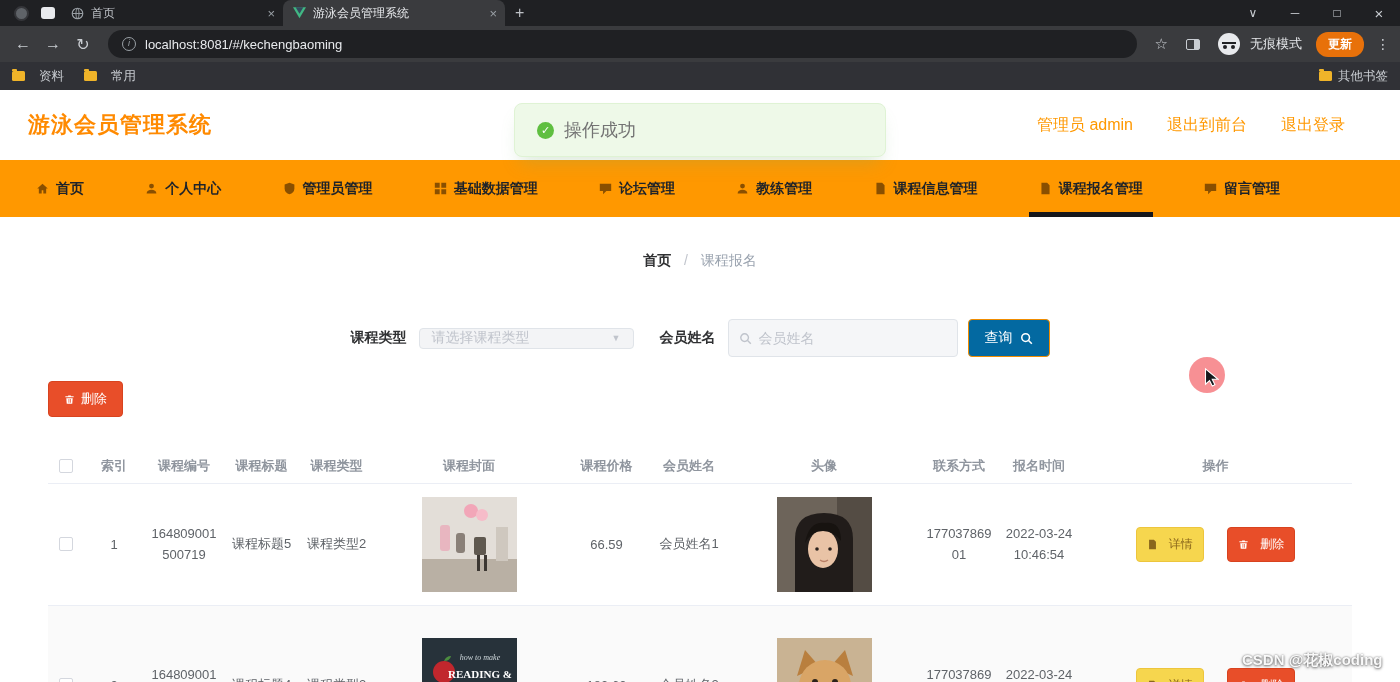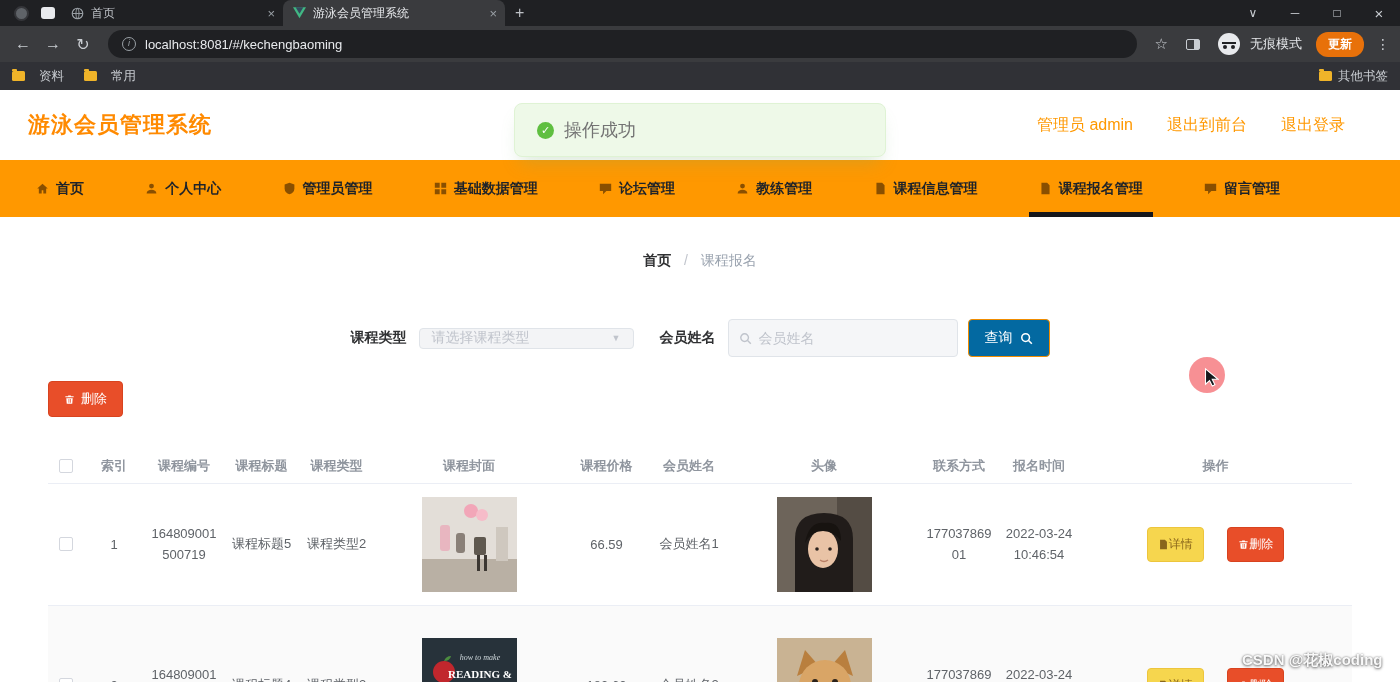--- a/index.html
+++ b/index.html
@@ -82,21 +82,21 @@
 
   .grid { margin:32px 48px 0; width:1304px; border-collapse:collapse; table-layout:fixed; }
   .grid th { height:34px; font-size:13px; font-weight:600; color:#8f959e; border-bottom:1px solid #ebeef5; text-align:center; }
   .grid td { border-bottom:1px solid #ebeef5; text-align:center; vertical-align:middle; font-size:13px; color:#5f6368; padding:6px 6px; word-break:break-all; }
   .grid tr.r1 td { height:122px; background:#fff; }
   .grid tr.r2 td { height:160px; background:#fafafa; }
   .cell-strong { font-size:14px; color:#303133; line-height:21px; }
   .cb { width:14px; height:14px; border:1px solid #d4d7de; border-radius:2px; background:#fff; margin:0 auto; }
   .imgbox { width:95px; height:95px; margin:0 auto; overflow:hidden; display:block; }
   .imgbox svg { display:block; }
-  .btn-mini { display:inline-flex; align-items:center; gap:0; padding:8px 10px; border-radius:4px; font-size:12px; font-family:inherit; }
+  .btn-mini { display:inline-flex; align-items:center; gap:11px; padding:8px 10px; border-radius:4px; font-size:12px; font-family:inherit; }
   .btn-detail { background:#f6d64e; border:1px solid #edc53c; color:#8a671c; margin-right:20px; }
   .btn-danger { background:#e84e29; border:1px solid #d8431f; color:#fff; }
 
   .cursor-halo { position:absolute; left:1189px; top:357px; width:36px; height:36px; border-radius:50%; background:rgba(245,120,125,.82); z-index:40; }
   .cursor-arrow { position:absolute; left:1201px; top:367px; z-index:41; }
   .watermark { position:absolute; left:1242px; top:651px; z-index:35; font-size:15px; color:rgba(255,255,255,.95); text-shadow:0 1px 3px rgba(0,0,0,.55), 0 0 2px rgba(0,0,0,.4); white-space:nowrap;font-weight:bold; }
 </style>
 </head>
 <body>
 

